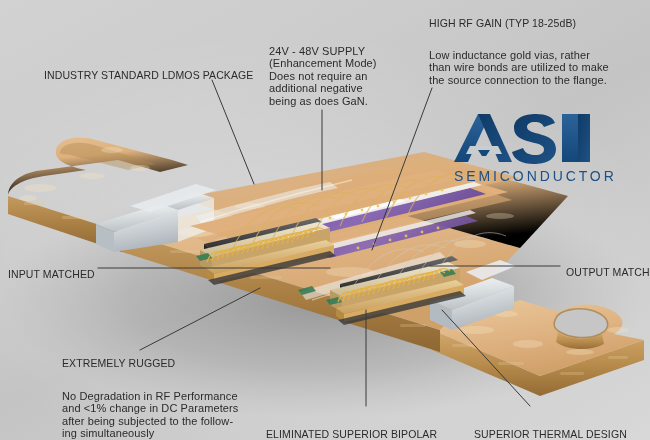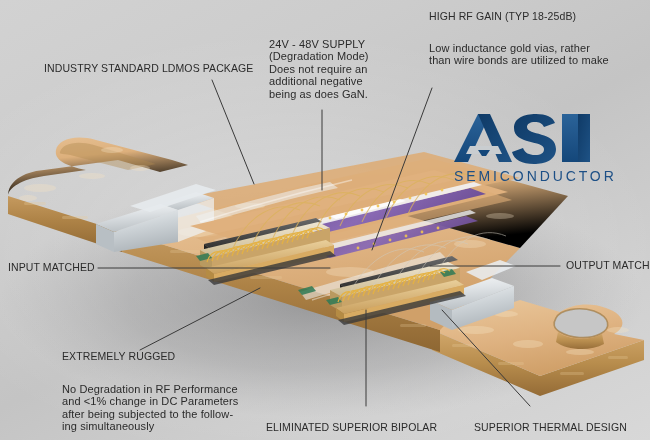--- a/index.html
+++ b/index.html
@@ -16,20 +16,21 @@
     background:
       radial-gradient(ellipse 520px 300px at 44% 56%, rgba(255,255,255,0.30) 0%, rgba(255,255,255,0.10) 45%, rgba(255,255,255,0) 72%),
       linear-gradient(152deg, #d2d2d2 0%, #cccccc 28%, #c4c4c4 52%, #cfcfcf 76%, #d8d8d8 100%);
   }
 
   
   .callout {
     position: absolute;
     color: #2b2b2b;
     letter-spacing: .1px;
+    margin-top: 7px;
   }
   .cap {
     font-size: 10.5px;
     font-weight: 400;
     white-space: nowrap;
   }
   .para {
     font-size: 11px;
     line-height: 12.4px;
     font-weight: 400;
@@ -380,31 +381,32 @@
       <line x1="140" y1="350" x2="260" y2="288"></line>
       <line x1="366" y1="406" x2="366" y2="310"></line>
       <line x1="530" y1="406" x2="442" y2="310"></line>
     </g>
   </svg>
 
   <div class="callout cap" style="left:44px; top:62px;">INDUSTRY STANDARD LDMOS PACKAGE</div>
 
   <div class="callout para" style="left:269px; top:38px;">
     <span class="ln">24V - 48V  SUPPLY</span>
-    <span class="ln">(Degradation Mode)</span>
+    <span class="ln">(Enhancement Mode)</span>
     <span class="ln">Does not require an</span>
     <span class="ln">additional negative</span>
     <span class="ln">being as does GaN.</span>
   </div>
 
   <div class="callout cap" style="left:429px; top:10px;">HIGH RF GAIN (TYP 18-25dB)</div>
 
   <div class="callout para" style="left:429px; top:42px;">
     <span class="ln">Low inductance gold vias, rather</span>
     <span class="ln">than wire bonds are utilized to make</span>
+    <span class="ln">the source connection to the flange.</span>
   </div>
 
   <div class="callout cap" style="left:8px; top:261px;">INPUT MATCHED</div>
 
   <div class="callout cap" style="left:566px; top:259px;">OUTPUT MATCHED</div>
 
   <div class="callout cap" style="left:62px; top:350px;">EXTREMELY RUGGED</div>
 
   <div class="callout para" style="left:62px; top:383px;">
     <span class="ln">No Degradation in RF Performance</span>

